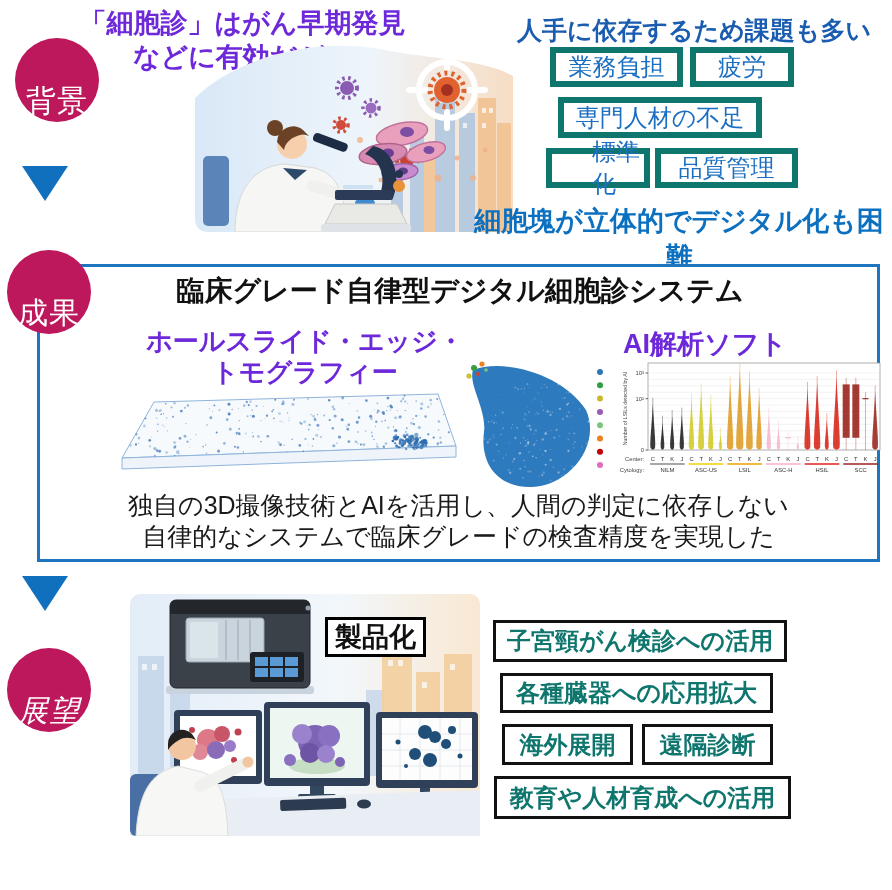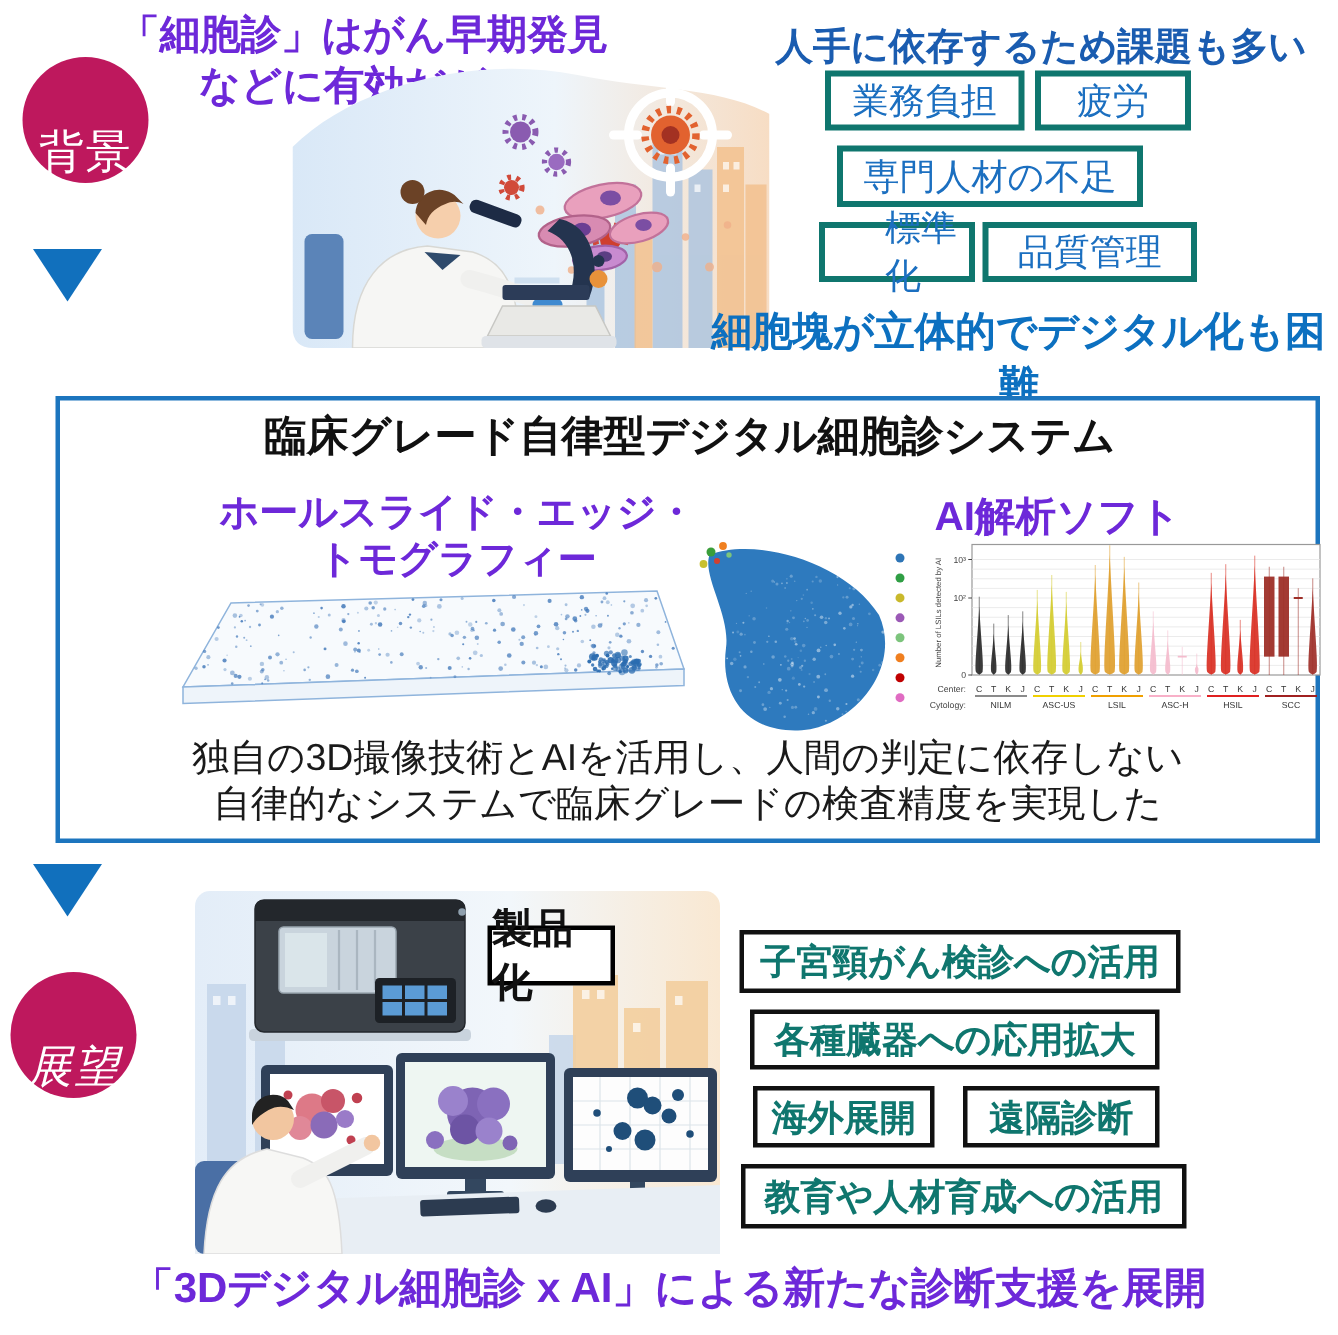--- a/index.html
+++ b/index.html
@@ -7,21 +7,21 @@
   #stage{position:relative;width:892px;height:890px;background:#fff;overflow:hidden;}
   .abs{position:absolute;}
   .badge{width:84px;height:84px;border-radius:50%;background:#be185d;color:#fff;
          display:flex;align-items:flex-end;justify-content:center;font-size:30px;letter-spacing:1px;}
   .tri{width:0;height:0;border-left:23px solid transparent;border-right:23px solid transparent;
        border-top:35px solid #1170BD;}
   .center{text-align:center;}
   .blue-title{color:#6d28d9;font-weight:bold;}
   .navy-title{color:#1A5CB0;font-weight:bold;}
   .note-blue{color:#0C70C0;font-weight:bold;}
-  .issue-box{border:4px solid #0f766e;color:#1B6FC0;font-size:24px;background:#fff;
+  .issue-box{border:6px solid #0f766e;color:#1B6FC0;font-size:24px;background:#fff;
              display:flex;align-items:center;justify-content:center;box-sizing:border-box;}
   .app-box{border:3px solid #111;color:#0f766e;font-weight:bold;font-size:24px;background:#fff;
            display:flex;align-items:center;justify-content:center;box-sizing:border-box;}
   .results-box{border:3px solid #1C75BE;background:#fff;box-sizing:border-box;}
   .black-title{color:#111;font-weight:bold;}
   svg text{font-family:"Liberation Sans","DejaVu Sans",sans-serif;}
 </style>
 </head>
 <body>
 
@@ -131,20 +131,23 @@
 
   <div class="abs center navy-title" style="left:496px;top:14px;width:396px;font-size:25px;">人手に依存するため課題も多い</div>
   <div class="abs issue-box" style="left:550px;top:47px;width:133px;height:40px;">業務負担</div>
   <div class="abs issue-box" style="left:690px;top:47px;width:104px;height:40px;">疲労</div>
   <div class="abs issue-box" style="left:558px;top:97px;width:204px;height:41px;">専門人材の不足</div>
   <div class="abs issue-box" style="left:546px;top:148px;width:104px;height:40px;padding-left:40px;">標準化</div>
   <div class="abs issue-box" style="left:655px;top:148px;width:143px;height:40px;">品質管理</div>
   <div class="abs center note-blue" style="left:466px;top:203px;width:426px;font-size:27px;">細胞塊が立体的でデジタル化も困難</div>
 
   <div class="abs results-box" style="left:37px;top:264px;width:843px;height:298px;"></div>
+  <div class="abs badge" style="left:7px;top:250px;">
+    <span>成果</span>
+  </div>
 
   <div class="abs center black-title" style="left:60px;top:272px;width:800px;font-size:28px;">臨床グレード自律型デジタル細胞診システム</div>
 
   <div class="abs center blue-title" style="left:140px;top:326px;width:330px;font-size:26px;line-height:31px;">
     <div>ホールスライド・エッジ・</div>
     <div>トモグラフィー</div>
   </div>
   <div class="abs center blue-title" style="left:600px;top:326px;width:210px;font-size:27px;">AI解析ソフト</div>
 
   <svg class="abs" style="left:106px;top:382px;" width="358" height="102" viewBox="0 0 358 102">
@@ -872,23 +875,22 @@
     <g>
       <rect x="0" y="180" width="34" height="62" rx="6" fill="#4a6fa5"></rect>
       <path d="M6,242 C8,200 20,178 48,172 L72,178 C88,184 96,196 98,242 Z" fill="#f7f7f5" stroke="#ddd"></path>
       <circle cx="52" cy="152" r="14" fill="#f2c6a0"></circle>
       <path d="M38,150 a14,14 0 0 1 24,-10 l4,6 c-6,-3 -12,-3 -17,0 c-5,3 -9,6 -11,10 Z" fill="#222222"></path>
       <path d="M70,192 C86,184 102,176 114,170" stroke="#f0f0ee" stroke-width="12" fill="none" stroke-linecap="round"></path>
       <circle cx="118" cy="168" r="5.5" fill="#f2c6a0"></circle>
     </g>
   </svg>
 
-  <div class="abs" style="left:325px;top:617px;width:85px;height:40px;border:3px solid #000;background:#fff;
+  <div class="abs" style="left:325px;top:617px;width:101px;height:40px;border:3px solid #000;background:#fff;
        display:flex;align-items:center;justify-content:center;font-size:27px;font-weight:bold;color:#111;box-sizing:border-box;">製品化</div>
 
   <div class="abs app-box" style="left:493px;top:620px;width:294px;height:42px;">子宮頸がん検診への活用</div>
   <div class="abs app-box" style="left:500px;top:673px;width:273px;height:40px;">各種臓器への応用拡大</div>
-  <div class="abs app-box" style="left:502px;top:724px;width:121px;height:41px;">海外展開</div>
+  <div class="abs app-box" style="left:502px;top:724px;width:131px;height:41px;">海外展開</div>
   <div class="abs app-box" style="left:642px;top:724px;width:131px;height:41px;">遠隔診断</div>
   <div class="abs app-box" style="left:494px;top:776px;width:297px;height:43px;">教育や人材育成への活用</div>
 
-  <div class="abs center blue-title" style="left:26px;top:840px;width:840px;font-size:28px;">「3Dデジタル細胞診 x AI」による新たな診断支援を展開</div>
 </div>
 
 </body></html>

